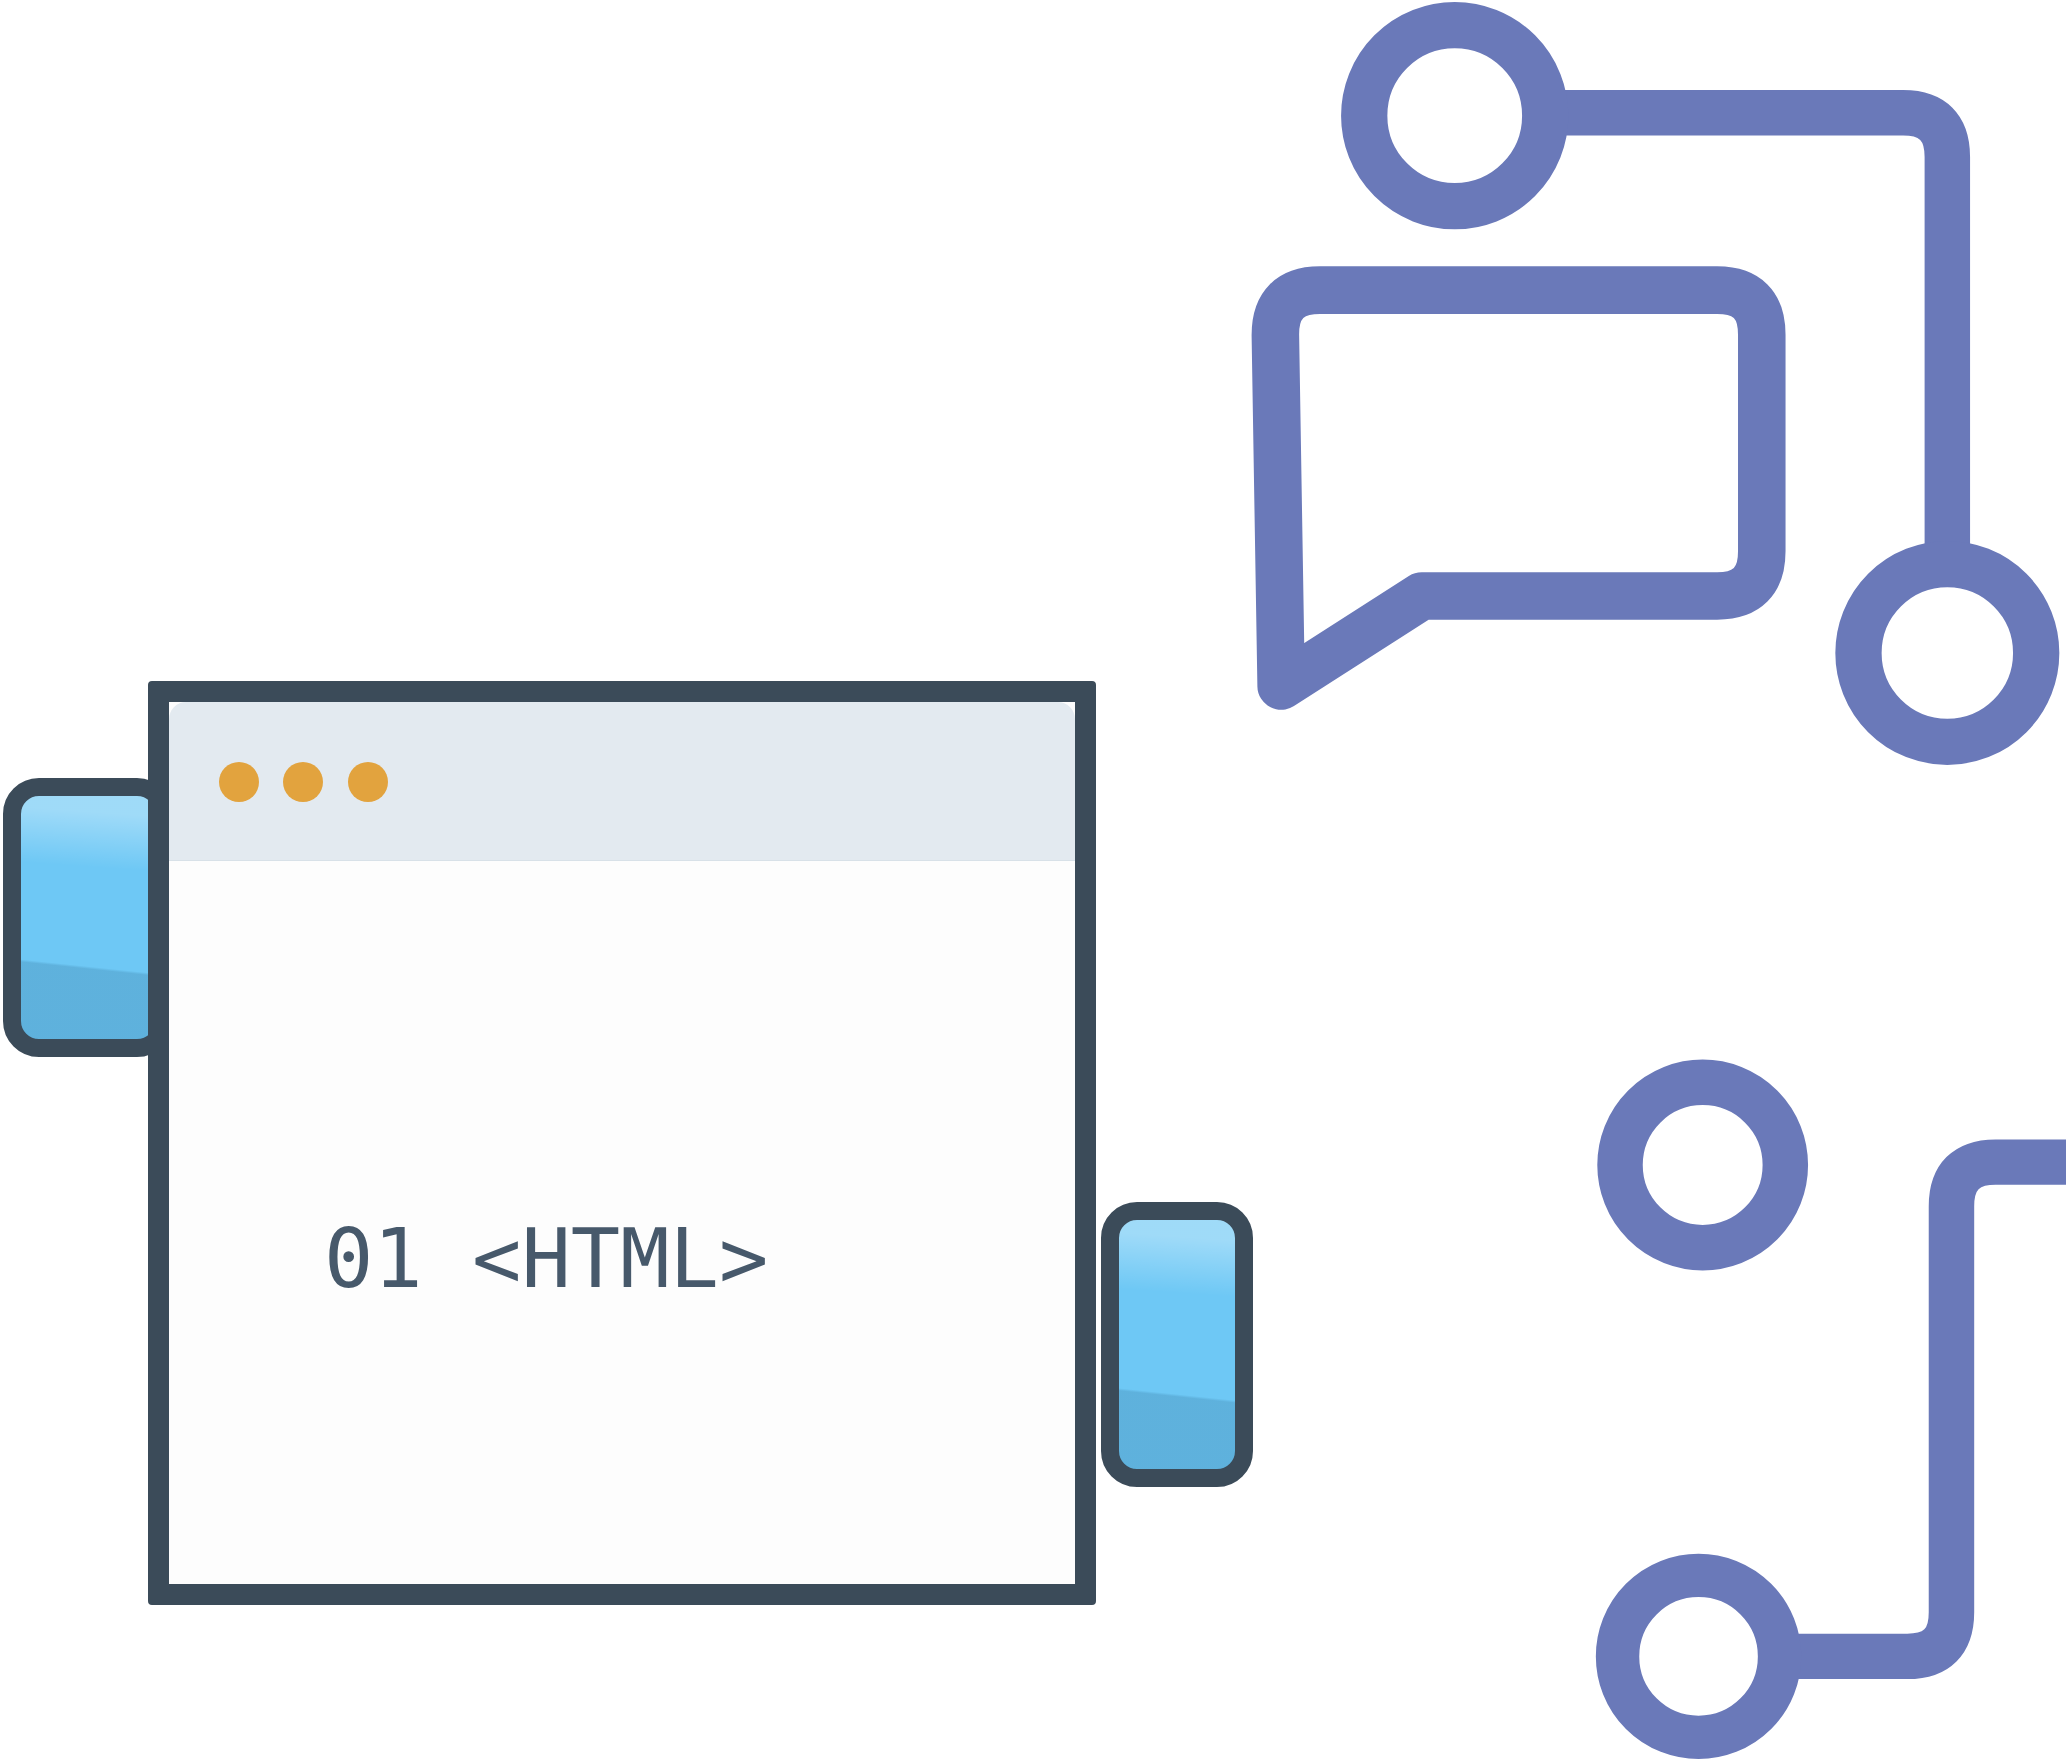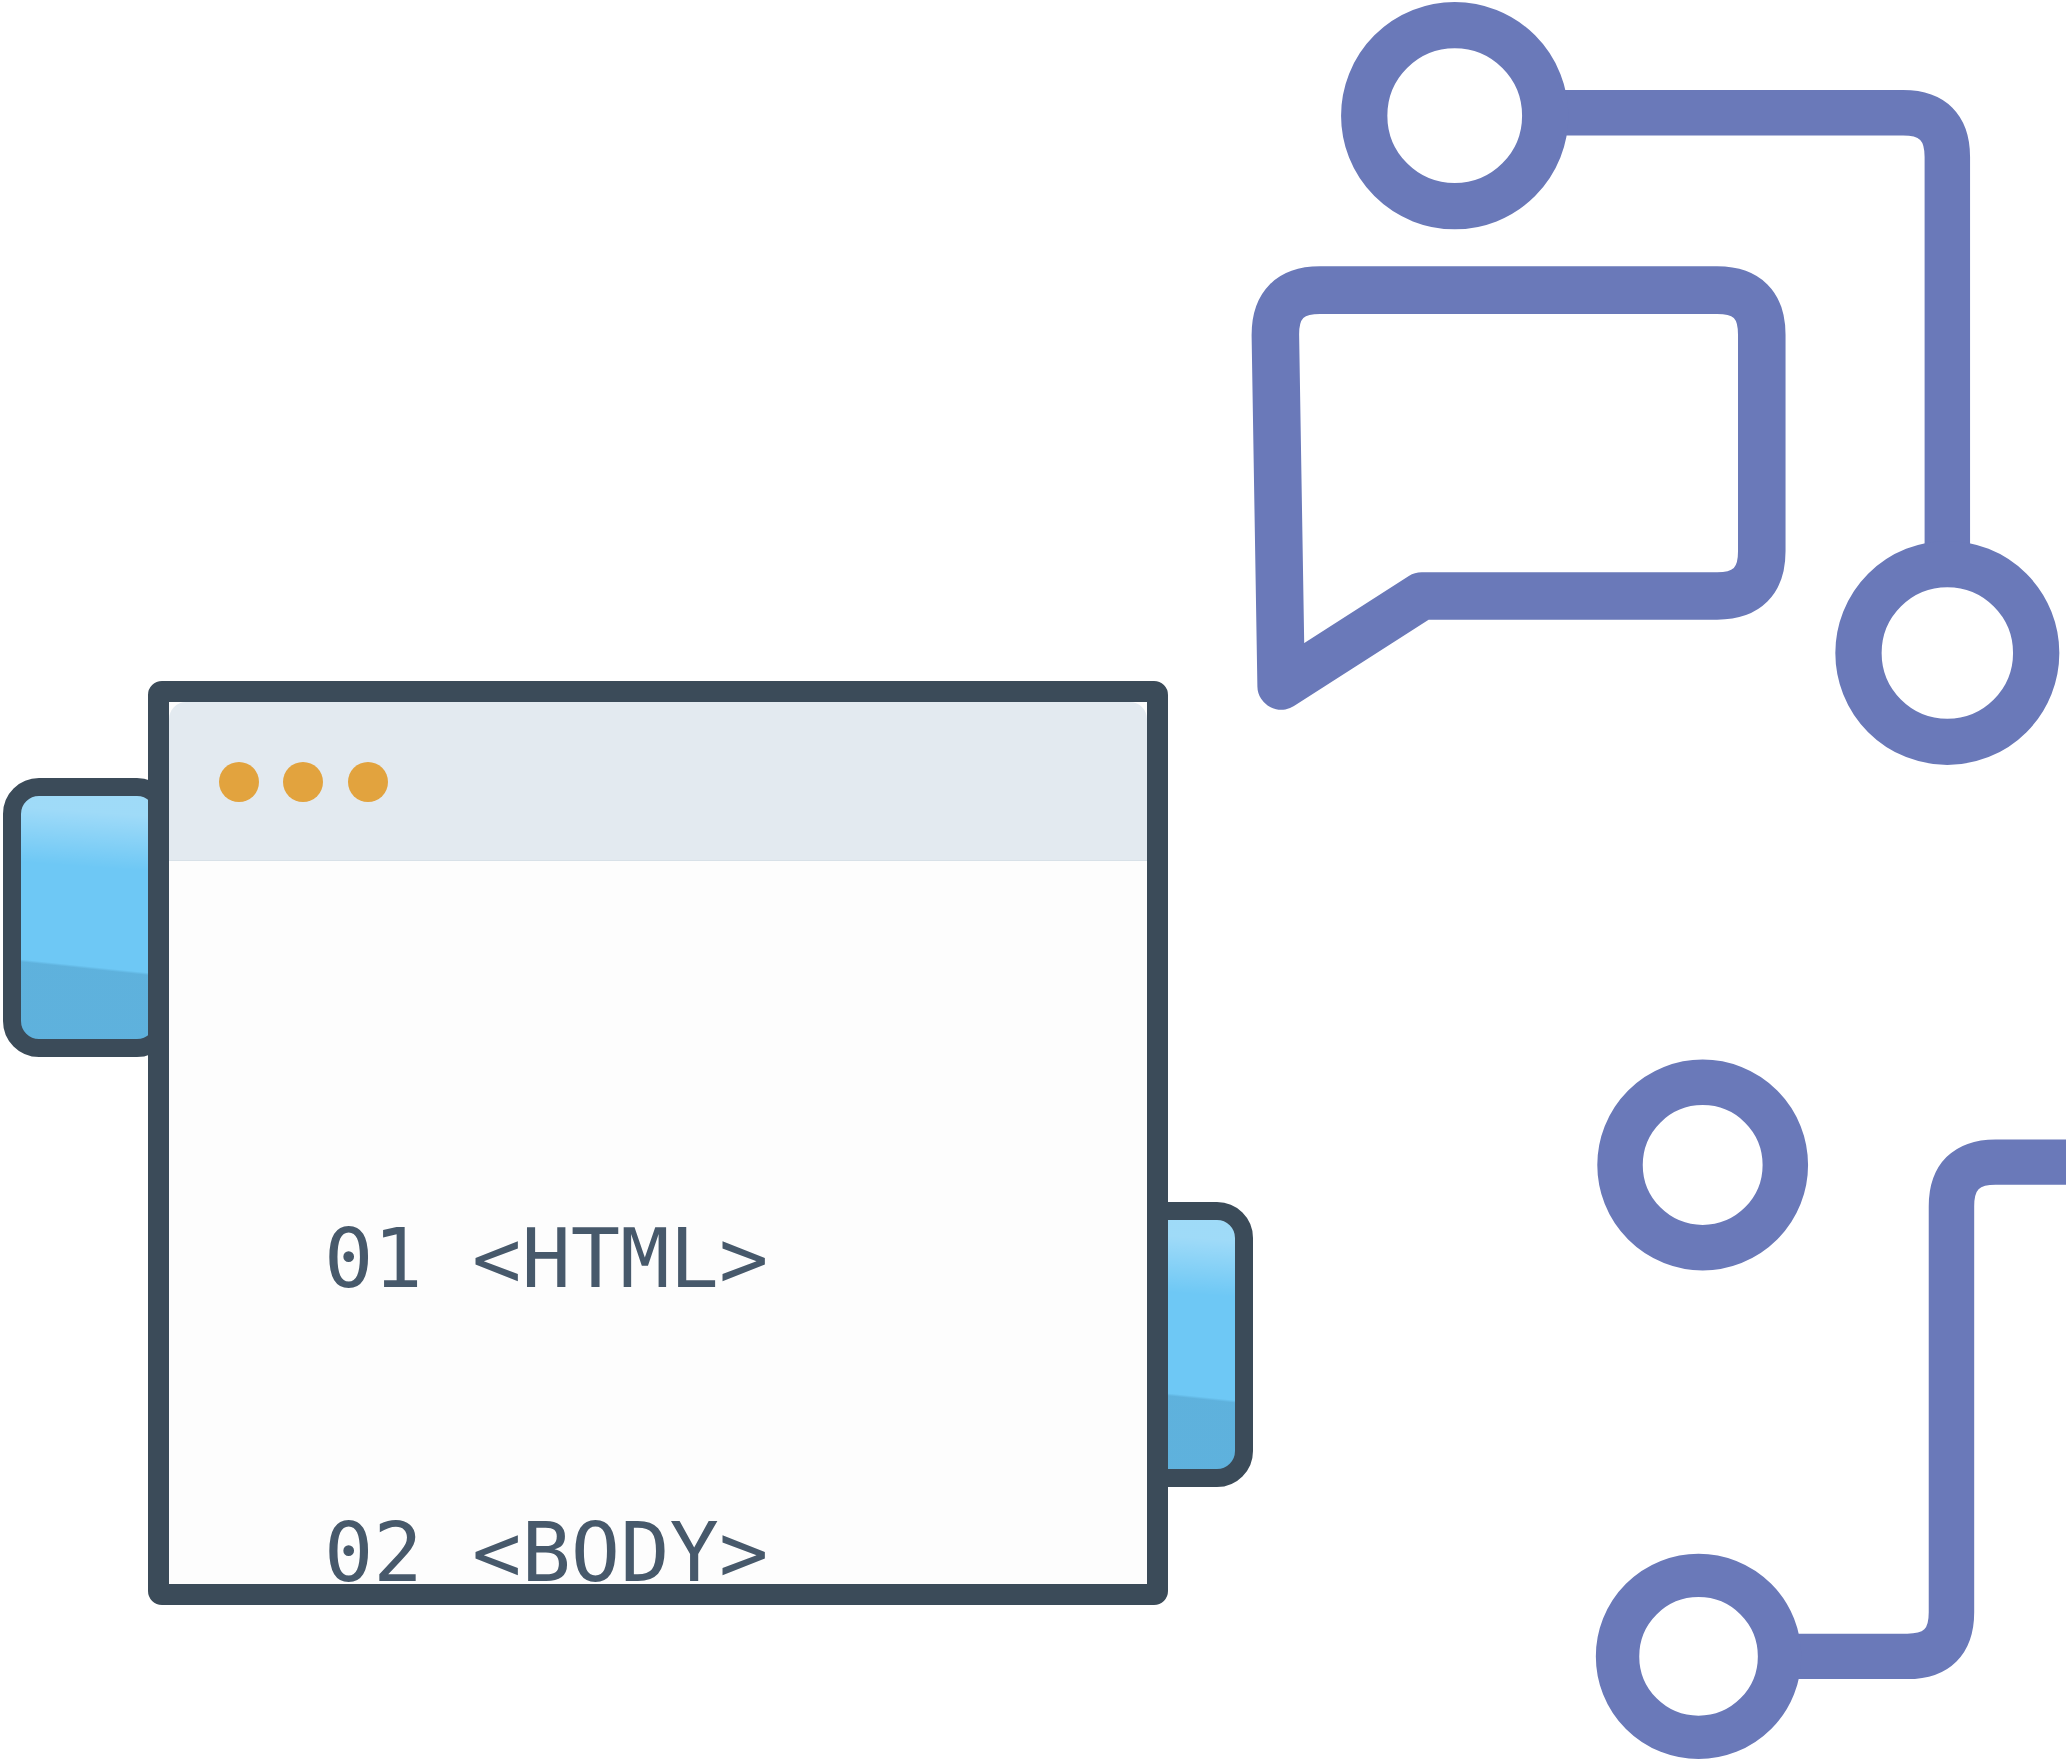--- a/index.html
+++ b/index.html
@@ -33,23 +33,23 @@
       #6EC8F5;
   }
   .tab-left  { left: 3.3px;    top: 778px; width: 170px; height: 279px; }
   .tab-right { left: 1101px; top: 1202px; width: 152px; height: 285px; }
 
   
   .window {
     position: absolute;
     z-index: 2;
     left: 148px; top: 681px;
-    width: 1020px; height: 924px;
+    width: 948px; height: 924px;
     border: 21.5px solid #3B4B59;
-    border-radius: 14px;
+    border-radius: 4px;
     background: #FDFDFD;
     overflow: hidden;
   }
   .titlebar {
     position: absolute;
     left: 0; top: 0;
     width: 100%; height: 159px;
     background: #E3EAF0;
     border-bottom: 1.2px solid #D8E1E8;
     border-radius: 17.4px 17.4px 0 0;
@@ -102,20 +102,19 @@
   <div class="tab tab-right"></div>
 
   <div class="window">
     <div class="titlebar">
       <span class="dot dot-1"></span>
       <span class="dot dot-2"></span>
       <span class="dot dot-3"></span>
     </div>
     <div class="codearea">
       <div class="codeline">01 &lt;HTML&gt;</div>
-      <div class="codeline">02 &lt;BODY&gt;</div>
       
       
     </div>
   </div>
 
 </div>
 
 
 </body></html>

